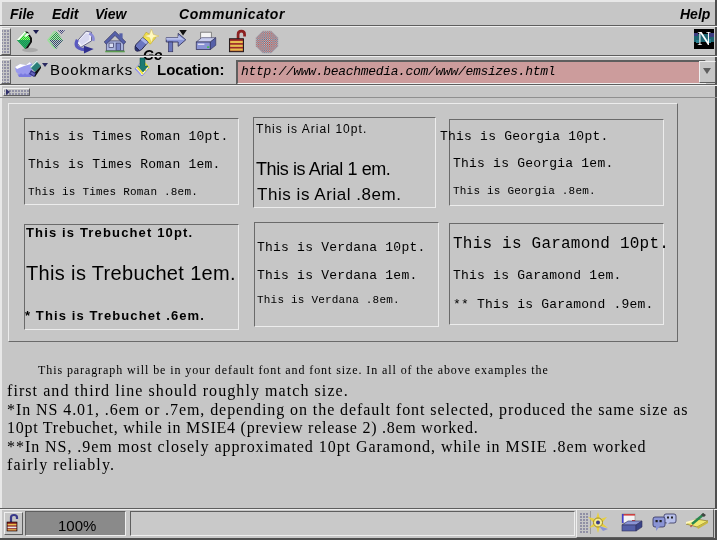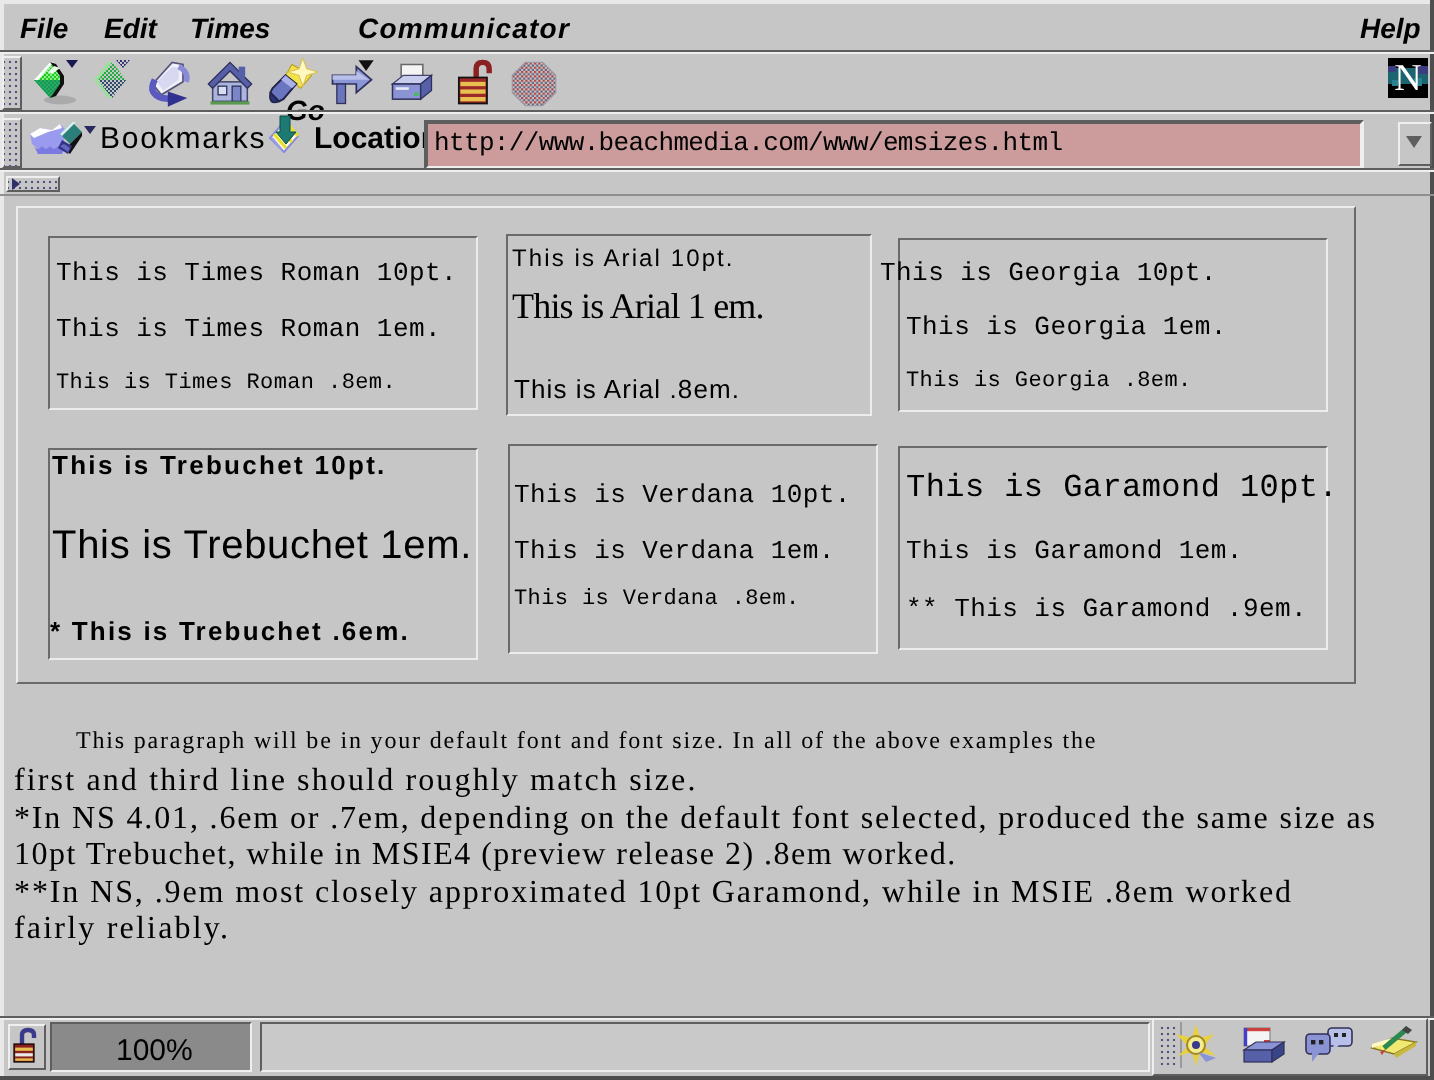--- a/index.html
+++ b/index.html
@@ -24,21 +24,21 @@
 
 <div class="abs" style="left:0;top:0;width:717px;height:2px;background:#e8e8e8;"></div>
 <div class="abs" style="left:0;top:0;width:2px;height:540px;background:#e8e8e8;"></div>
 <div class="abs" style="left:715px;top:0;width:2px;height:540px;background:#4e4e4e;"></div>
 <div class="abs" style="left:0;top:538px;width:717px;height:2px;background:#4e4e4e;"></div>
 
 <div class="abs" style="left:0;top:25px;width:717px;height:1px;background:#5e5e5e;"></div>
 <div class="abs" style="left:0;top:26px;width:717px;height:1px;background:#efefef;"></div>
 <div class="abs" style="top:6px;left:10px;font:italic bold 14px 'Liberation Sans';text-align:center;">File</div>
 <div class="abs" style="top:6px;left:52px;font:italic bold 14px 'Liberation Sans';">Edit</div>
-<div class="abs" style="top:6px;left:95px;font:italic bold 14px 'Liberation Sans';">Times</div>
+<div class="abs" style="top:6px;left:95px;font:italic bold 14px 'Liberation Sans';">View</div>
 <div class="abs" style="top:6px;left:143px;font:italic bold 14px 'Liberation Sans';margin-top:41px;">Go</div>
 <div class="abs" style="top:6px;left:179px;font:italic bold 14px 'Liberation Sans';letter-spacing:0.6px;">Communicator</div>
 <div class="abs" style="top:6px;left:680px;font:italic bold 14px 'Liberation Sans';">Help</div>
 
 <div class="abs raised grip" style="left:1px;top:28px;width:8px;height:25px;"></div>
 
 <svg class="abs" style="left:15px;top:29px" width="26" height="26" viewBox="0 0 26 26">
   <defs>
       <pattern id="gchk" width="2" height="2" patternUnits="userSpaceOnUse">
     <rect width="2" height="2" fill="#22c822"></rect>
@@ -161,21 +161,21 @@
 </svg>
 <div class="abs" style="top:61px;left:50px;font-size:15px;letter-spacing:0.9px;">Bookmarks</div>
 <svg class="abs" style="left:134px;top:57px" width="17" height="22" viewBox="0 0 17 22">
   <polygon points="1,12 8,4 15,11 8,19" fill="#fffcd0" stroke="#8a8ae0" stroke-width="1"></polygon>
   <path d="M3 10 L9 17 M6 7 L12 14 M9 4 L15 11" stroke="#e8e030" stroke-width="1.6"></path>
   <path d="M2 12 L7 18" stroke="#9a9aee" stroke-width="1.2"></path>
   <polygon points="6,1 11,1 11,9 14,9 9,15 4,9 6,9" fill="#1d7a72" stroke="#0a4a44" stroke-width="0.5"></polygon>
 </svg>
 <div class="abs" style="top:61px;left:157px;font-weight:bold;font-size:15px;">Location:</div>
 
-<div class="abs sunken" style="left:212px;top:60px;width:466px;height:21px;background:#cc9c9c;border-width:2px;">
+<div class="abs sunken" style="left:236px;top:60px;width:466px;height:21px;background:#cc9c9c;border-width:2px;font-style:italic;">
   <div class="mono" style="position:absolute;left:3px;top:1.5px;font-size:13px;letter-spacing:-0.32px;">http://www.beachmedia.com/www/emsizes.html</div>
 </div>
 <div class="abs raised" style="left:699px;top:61px;width:15px;height:20px;background:#c6c6c6;">
   <div style="position:absolute;left:3px;top:6px;width:0;height:0;border-left:4px solid transparent;border-right:4px solid transparent;border-top:6px solid #5e5e5e;"></div>
 </div>
 <div class="abs" style="left:0;top:84px;width:717px;height:1px;background:#5e5e5e;"></div>
 <div class="abs" style="left:0;top:85px;width:717px;height:1px;background:#efefef;"></div>
 
 <div class="abs raised grip" style="left:3px;top:88px;width:25px;height:6px;background-position:8px 1px;">
   <div style="position:absolute;left:2px;top:0px;width:0;height:0;border-top:3px solid transparent;border-bottom:3px solid transparent;border-left:4px solid #30306a;"></div>
@@ -192,22 +192,22 @@
 
 <div class="cell" style="left:24px;top:224px;width:213px;height:104px;"></div>
 <div class="cell" style="left:254px;top:222px;width:183px;height:103px;"></div>
 <div class="cell" style="left:449px;top:223px;width:213px;height:100px;"></div>
 
 <div class="ln mono" style="left:28px;top:130px;font-size:13px;line-height:13px;letter-spacing:0.22px;">This is Times Roman 10pt.</div>
 <div class="ln mono" style="left:28px;top:158px;font-size:13px;line-height:13px;letter-spacing:0.22px;">This is Times Roman 1em.</div>
 <div class="ln mono" style="left:28px;top:187px;font-size:11px;line-height:11px;letter-spacing:0.2px;">This is Times Roman .8em.</div>
 
 <div class="ln" style="left:256px;top:123px;font-size:12px;line-height:12px;letter-spacing:1.05px;">This is Arial 10pt.</div>
-<div class="ln" style="left:256px;top:144px;font-size:18px;line-height:18px;letter-spacing:-0.4px;font-family:Liberation Serif, serif;">This is Arial 1 em.</div>
-<div class="ln" style="left:257px;top:188px;font-size:13px;line-height:13px;letter-spacing:0.55px;">This is Arial .8em.</div>
+<div class="ln" style="left:256px;top:160px;font-size:18px;line-height:18px;letter-spacing:-0.4px;">This is Arial 1 em.</div>
+<div class="ln" style="left:257px;top:188px;font-size:17px;line-height:13px;letter-spacing:0.55px;">This is Arial .8em.</div>
 
 <div class="ln mono" style="left:440px;top:130px;font-size:13px;line-height:13px;letter-spacing:0.22px;">This is Georgia 10pt.</div>
 <div class="ln mono" style="left:453px;top:157px;font-size:13px;line-height:13px;letter-spacing:0.22px;">This is Georgia 1em.</div>
 <div class="ln mono" style="left:453px;top:186px;font-size:11px;line-height:11px;letter-spacing:0.2px;">This is Georgia .8em.</div>
 
 <div class="ln" style="left:26px;top:226px;font-weight:bold;font-size:13px;line-height:13px;letter-spacing:1.15px;">This is Trebuchet 10pt.</div>
 <div class="ln" style="left:26px;top:262.5px;font-size:20px;line-height:20px;letter-spacing:0.35px;">This is Trebuchet 1em.</div>
 <div class="ln" style="left:25px;top:309px;font-weight:bold;font-size:13px;line-height:13px;letter-spacing:1.1px;">* This is Trebuchet .6em.</div>
 
 <div class="ln mono" style="left:257px;top:241px;font-size:13px;line-height:13px;letter-spacing:0.22px;">This is Verdana 10pt.</div>

